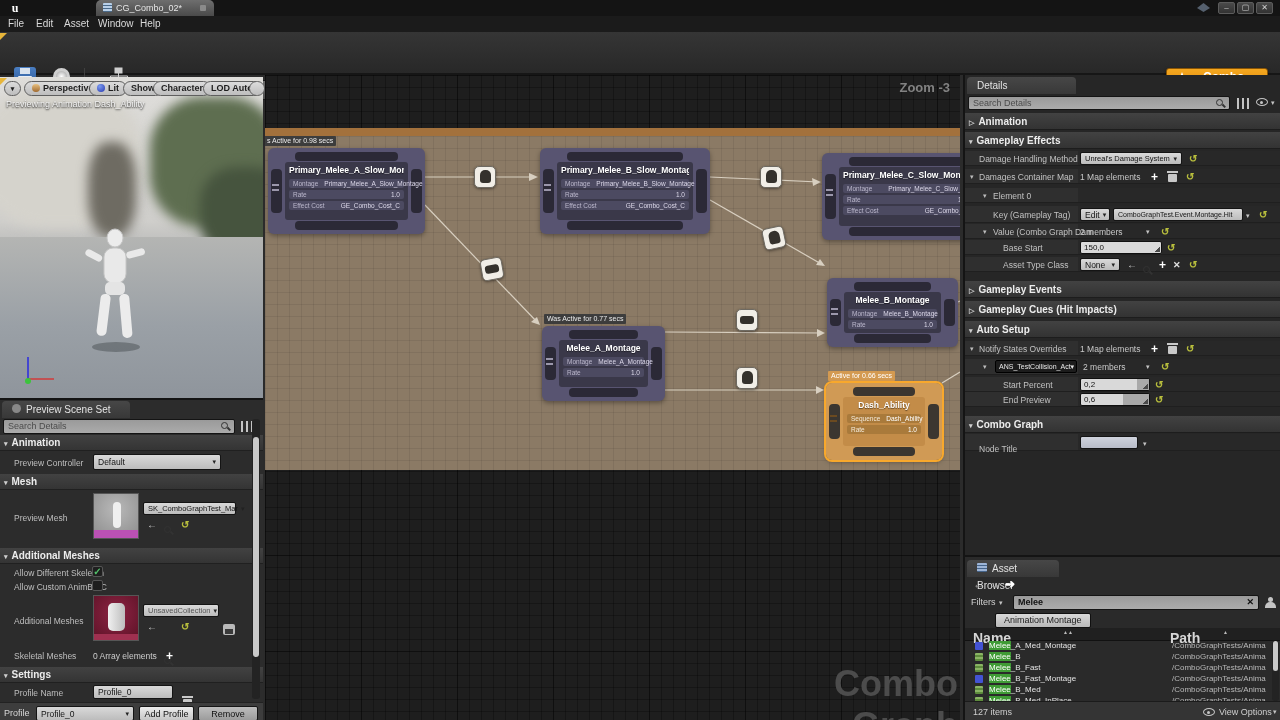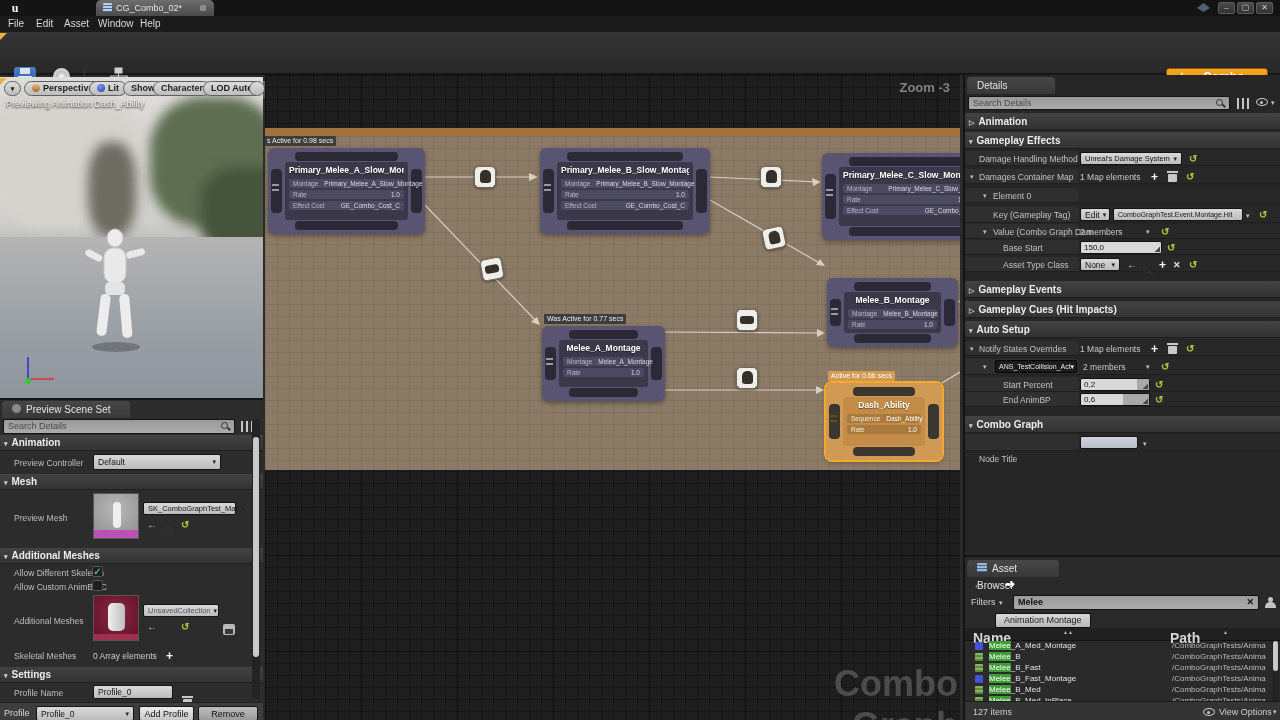--- a/index.html
+++ b/index.html
@@ -483,21 +483,21 @@
         <div class="pbump"></div>
       </div>
     <div class="pad" style="left:471px;top:292px">
         <div class="ptrig"></div>
       </div>
 
     <div id="graph-watermark" class="abs">Combo Graph</div>
   </div>
 
   <div id="details" class="abs">
-    <div class="abs panel-tab" style="left:2px;top:2px;width:88px;height:17px"><span>Details</span></div>
+    <div class="abs panel-tab" style="left:2px;top:2px;width:109px;height:17px"><span>Details</span></div>
     <div class="abs searchbox" style="left:3px;top:21px;width:262px;height:14px">
       <span>Search Details</span>
         <span class="mag"></span>
     </div>
     <div class="abs cols-ic" style="left:272px;top:23px"></div>
     <div class="abs eye" style="left:291px;top:23px"></div>
     <span class="abs" style="left:306px;top:24px;font-size:7px;color:#c4c4c4">▾</span>
 
     <div class="dsec" style="top:38px"><span class="tri">▷</span><span>Animation</span></div>
     <div class="dsec" style="top:57px"><span class="tri">▾</span><span>Gameplay Effects</span></div>
@@ -580,28 +580,28 @@
       <span class="dval" style="left:118px">2 members</span>
       <span class="dexp abs" style="left:181px;color:#c4c4c4">▾</span>
       <span class="reset abs" style="left:196px;top:3px">↺</span>
     </div>
     <div class="drow" style="top:302px">
       <span class="dlab" style="left:38px">Start Percent</span>
       <div class="dwidget spin" style="left:115px;width:70px"><div class="sfill" style="left:56px;right:0"></div><span style="position:relative;z-index:1">0,2</span></div>
       <span class="reset abs" style="left:190px;top:3px">↺</span>
     </div>
     <div class="drow" style="top:317px">
-      <span class="dlab" style="left:38px">End AnimBP</span>
+      <span class="dlab" style="left:38px">End Preview</span>
       <div class="dwidget spin" style="left:115px;width:70px"><div class="sfill" style="left:42px;right:0"></div><span style="position:relative;z-index:1">0,6</span></div>
       <span class="reset abs" style="left:190px;top:3px">↺</span>
     </div>
 
     <div class="dsec" style="top:341px"><span class="tri">▾</span><span>Combo Graph</span></div>
     <div class="drow" style="top:359px;height:17px">
-      <span class="dlab" style="top:20px">Node Title</span>
+      <span class="dlab" style="top:10px">Node Title</span>
       <div class="dwidget dd" style="left:115px;width:58px;top:2px;background:linear-gradient(#cfd3dd,#b9bdc9)"></div>
       <span class="dexp abs" style="left:178px;top:6px;color:#c4c4c4">▾</span>
     </div>
   </div>
 
   <div id="assets" class="abs">
     <div class="abs panel-tab" style="left:2px;top:3px;width:92px;height:17px">
       <span style="display:inline-block;width:10px;height:9px;margin-right:5px;background:repeating-linear-gradient(#9db4d6 0 2px,#45648a 2px 3px);border-radius:1px"></span><span>Asset Browser</span>
     </div>
     <span class="abs nav-ar" style="left:8px;top:20px;color:#9a9a9a">←</span>

